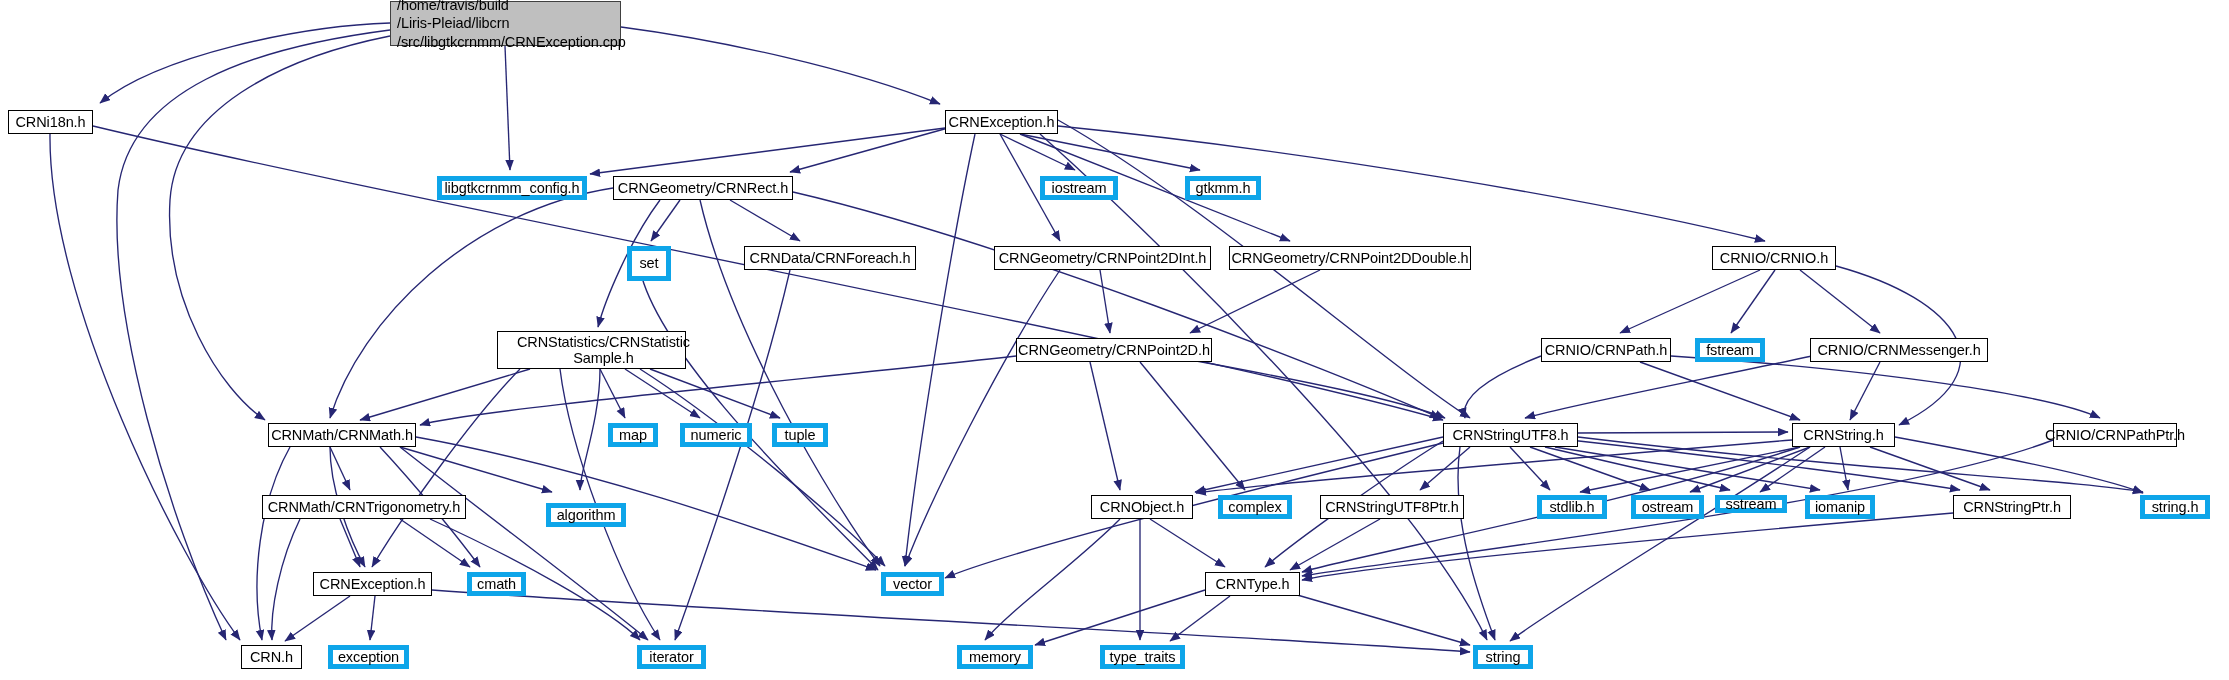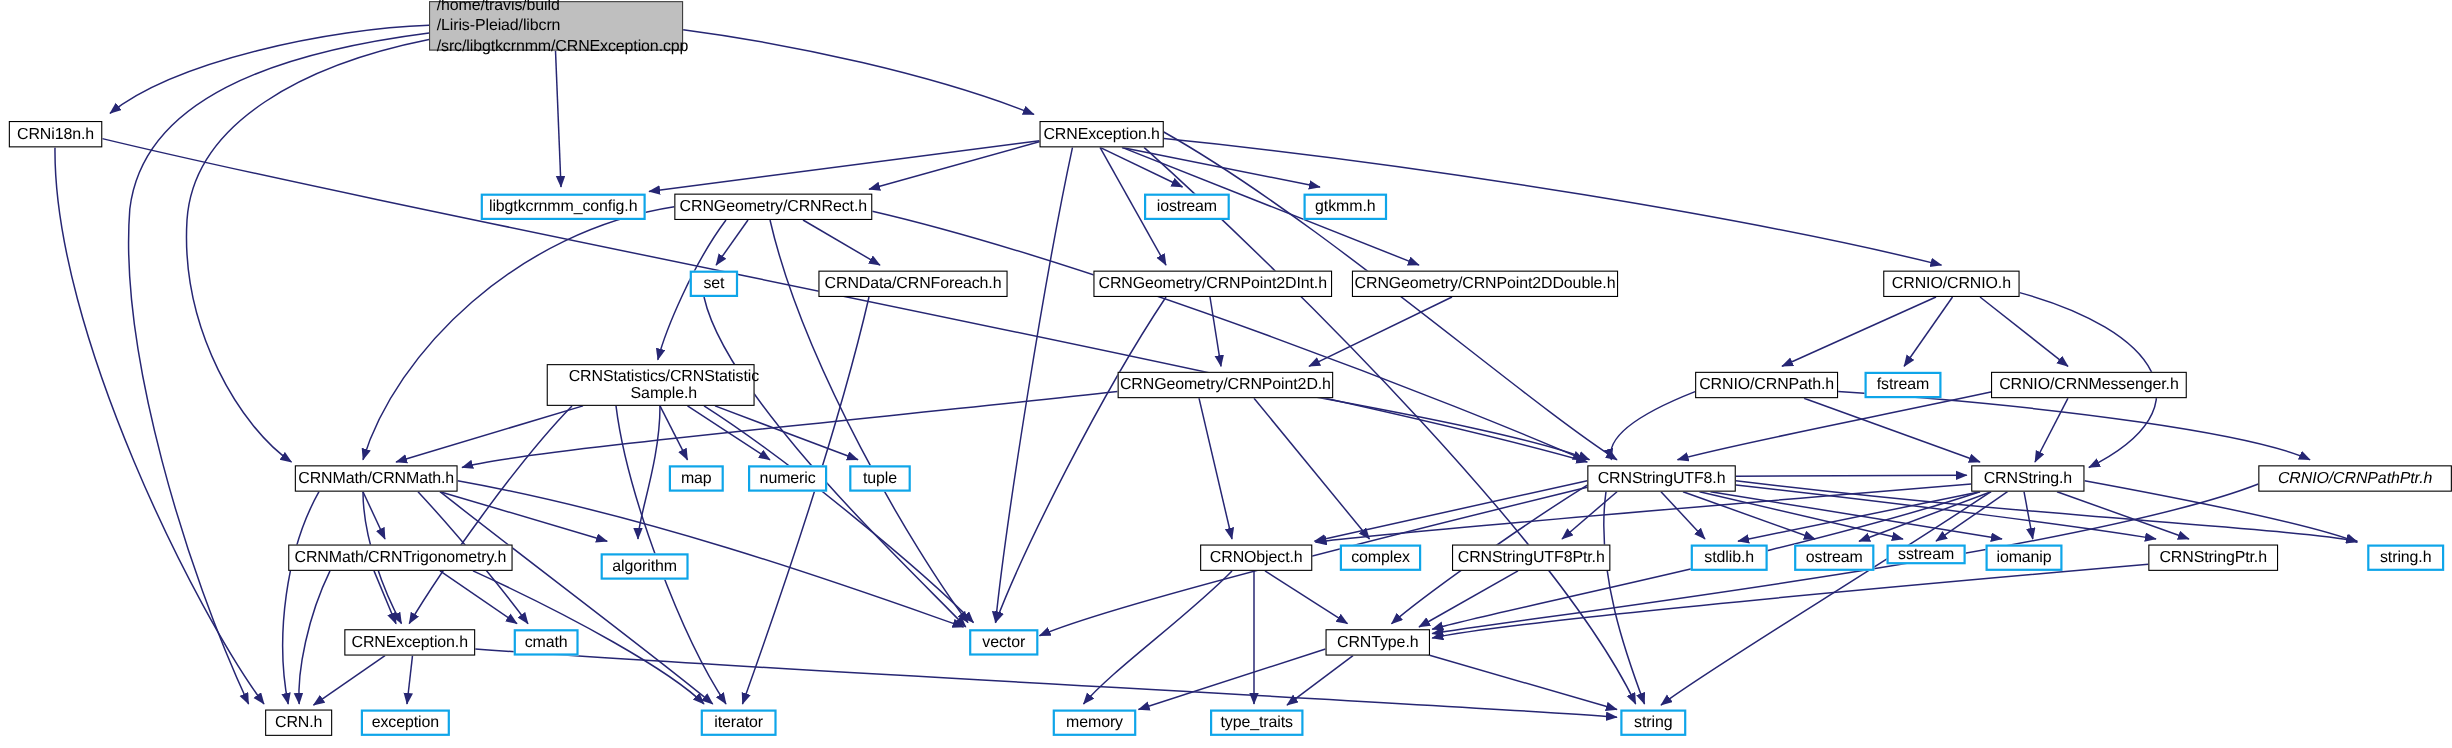--- a/index.html
+++ b/index.html
@@ -24,21 +24,21 @@
     pointer-events: none;
   }
   .node {
     position: absolute;
     box-sizing: border-box;
     display: flex;
     align-items: center;
     justify-content: center;
     text-align: center;
     background: #ffffff;
-    border: 2px solid #0ea5e9;
+    border: 5px solid #0ea5e9;
     color: #000000;
     font-size: 14.5px;
     line-height: 1.12;
     white-space: pre-line;
     letter-spacing: -0.1px;
   }
   .node.lib {
     border: 1.6px solid #000000;
   }
   .node.root {
@@ -159,49 +159,49 @@
   <div id="nodes">
       <div class="node root" style="left: 390px; top: 1px; width: 231px; height: 45px;">/home/travis/build
 /Liris-Pleiad/libcrn
 /src/libgtkcrnmm/CRNException.cpp</div>
       <div class="node lib" style="left: 8px; top: 110px; width: 85px; height: 24px;">CRNi18n.h</div>
       <div class="node lib" style="left: 945px; top: 110px; width: 113px; height: 24px;">CRNException.h</div>
       <div class="node system" style="left: 437px; top: 176px; width: 150px; height: 24px;">libgtkcrnmm_config.h</div>
       <div class="node lib" style="left: 613px; top: 176px; width: 180px; height: 24px;">CRNGeometry/CRNRect.h</div>
       <div class="node system" style="left: 1040px; top: 176px; width: 78px; height: 24px;">iostream</div>
       <div class="node system" style="left: 1185px; top: 176px; width: 76px; height: 24px;">gtkmm.h</div>
-      <div class="node system" style="left: 627px; top: 246px; width: 44px; height: 24px;">set</div>
+      <div class="node system" style="left: 627px; top: 246px; width: 44px; height: 35px;">set</div>
       <div class="node lib" style="left: 744px; top: 246px; width: 172px; height: 24px;">CRNData/CRNForeach.h</div>
       <div class="node lib" style="left: 994px; top: 246px; width: 217px; height: 24px;">CRNGeometry/CRNPoint2DInt.h</div>
       <div class="node lib" style="left: 1229px; top: 246px; width: 242px; height: 24px;">CRNGeometry/CRNPoint2DDouble.h</div>
       <div class="node lib" style="left: 1712px; top: 246px; width: 124px; height: 24px;">CRNIO/CRNIO.h</div>
       <div class="node lib" style="left: 497px; top: 331px; width: 189px; height: 38px; padding-left: 24px;">CRNStatistics/CRNStatistic
 Sample.h</div>
       <div class="node lib" style="left: 1016px; top: 338px; width: 196px; height: 24px;">CRNGeometry/CRNPoint2D.h</div>
       <div class="node lib" style="left: 1541px; top: 338px; width: 130px; height: 24px;">CRNIO/CRNPath.h</div>
       <div class="node system" style="left: 1695px; top: 338px; width: 70px; height: 24px;">fstream</div>
       <div class="node lib" style="left: 1810px; top: 338px; width: 178px; height: 24px;">CRNIO/CRNMessenger.h</div>
       <div class="node lib" style="left: 268px; top: 423px; width: 148px; height: 24px;">CRNMath/CRNMath.h</div>
       <div class="node system" style="left: 608px; top: 423px; width: 50px; height: 24px;">map</div>
       <div class="node system" style="left: 680px; top: 423px; width: 72px; height: 24px;">numeric</div>
       <div class="node system" style="left: 772px; top: 423px; width: 56px; height: 24px;">tuple</div>
       <div class="node lib" style="left: 1443px; top: 423px; width: 135px; height: 24px;">CRNStringUTF8.h</div>
       <div class="node lib" style="left: 1792px; top: 423px; width: 103px; height: 24px;">CRNString.h</div>
-      <div class="node lib" style="left: 2053px; top: 423px; width: 176px; height: 24px; font-style: italic;">CRNIO/CRNPathPtr.h</div>
+      <div class="node lib" style="left: 2053px; top: 423px; width: 124px; height: 24px;">CRNIO/CRNPathPtr.h</div>
       <div class="node lib" style="left: 262px; top: 495px; width: 204px; height: 24px;">CRNMath/CRNTrigonometry.h</div>
       <div class="node system" style="left: 546px; top: 503px; width: 80px; height: 24px;">algorithm</div>
       <div class="node lib" style="left: 1091px; top: 495px; width: 102px; height: 24px;">CRNObject.h</div>
       <div class="node system" style="left: 1218px; top: 495px; width: 74px; height: 24px;">complex</div>
       <div class="node lib" style="left: 1320px; top: 495px; width: 144px; height: 24px;">CRNStringUTF8Ptr.h</div>
       <div class="node system" style="left: 1537px; top: 495px; width: 70px; height: 24px;">stdlib.h</div>
       <div class="node system" style="left: 1631px; top: 495px; width: 73px; height: 24px;">ostream</div>
       <div class="node system" style="left: 1715px; top: 495px; width: 72px; height: 18px;">sstream</div>
       <div class="node system" style="left: 1805px; top: 495px; width: 70px; height: 24px;">iomanip</div>
       <div class="node lib" style="left: 1953px; top: 495px; width: 118px; height: 24px;">CRNStringPtr.h</div>
-      <div class="node system" style="left: 2140px; top: 495px; width: 70px; height: 24px; margin-left: 12px;">string.h</div>
+      <div class="node system" style="left: 2140px; top: 495px; width: 70px; height: 24px;">string.h</div>
       <div class="node lib" style="left: 313px; top: 572px; width: 119px; height: 24px;">CRNException.h</div>
       <div class="node system" style="left: 467px; top: 572px; width: 59px; height: 24px;">cmath</div>
       <div class="node system" style="left: 881px; top: 572px; width: 63px; height: 24px;">vector</div>
       <div class="node lib" style="left: 1205px; top: 572px; width: 95px; height: 24px;">CRNType.h</div>
       <div class="node lib" style="left: 241px; top: 645px; width: 61px; height: 24px;">CRN.h</div>
       <div class="node system" style="left: 328px; top: 645px; width: 81px; height: 24px;">exception</div>
       <div class="node system" style="left: 637px; top: 645px; width: 69px; height: 24px;">iterator</div>
       <div class="node system" style="left: 957px; top: 645px; width: 76px; height: 24px;">memory</div>
       <div class="node system" style="left: 1100px; top: 645px; width: 85px; height: 24px;">type_traits</div>
       <div class="node system" style="left: 1473px; top: 645px; width: 60px; height: 24px;">string</div>

